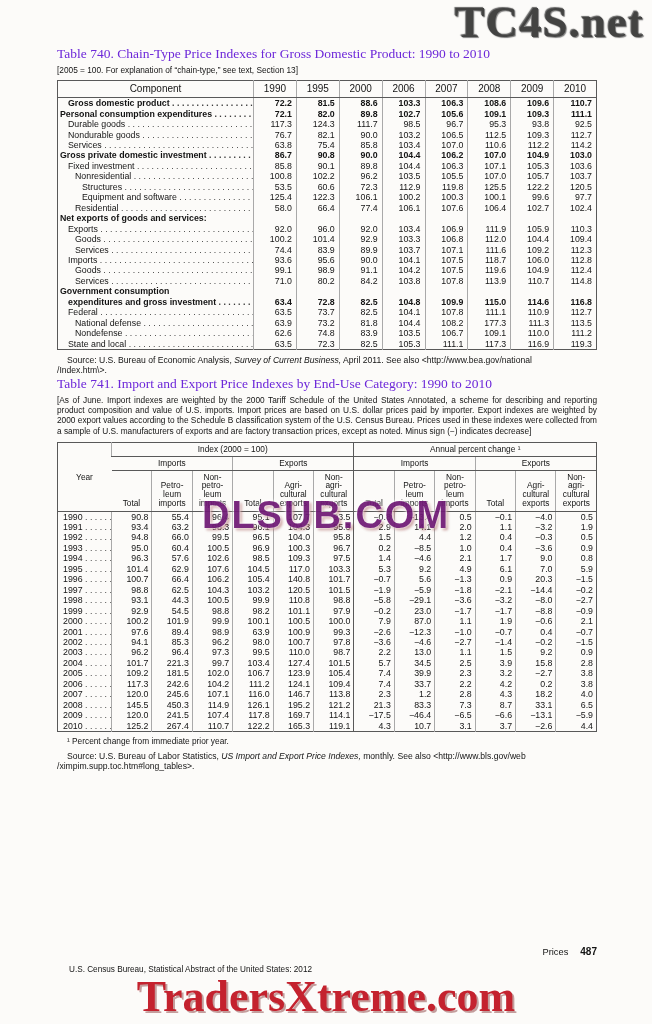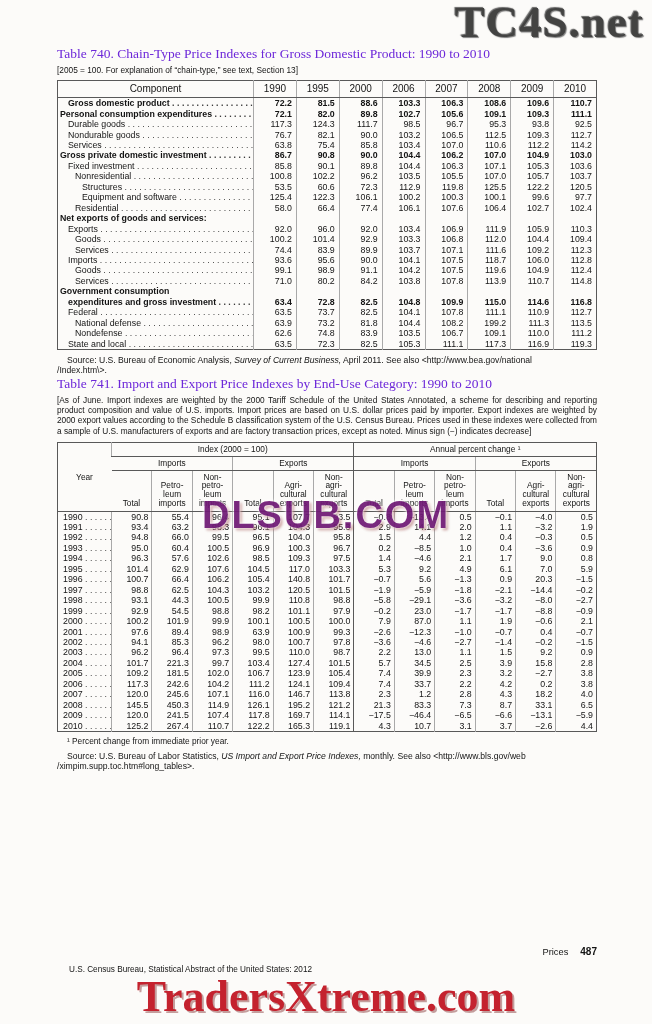--- a/index.html
+++ b/index.html
@@ -324,21 +324,21 @@
             <td class="num">110.9</td>
             <td class="num">112.7</td>
           </tr>
           <tr>
             <td class="lbl ind2"><span class="txt">National defense</span><span class="dots"> . . . . . . . . . . . . . . . . . . . . . . . . . . . . . . . . . . . . . . . . . . . . . . . . . . . . . . . . . . . . . . . . . . . . . .</span></td>
             <td class="num">63.9</td>
             <td class="num">73.2</td>
             <td class="num">81.8</td>
             <td class="num">104.4</td>
             <td class="num">108.2</td>
-            <td class="num">199.2</td>
+            <td class="num">177.3</td>
             <td class="num">111.3</td>
             <td class="num">113.5</td>
           </tr>
           <tr>
             <td class="lbl ind2"><span class="txt">Nondefense</span><span class="dots"> . . . . . . . . . . . . . . . . . . . . . . . . . . . . . . . . . . . . . . . . . . . . . . . . . . . . . . . . . . . . . . . . . . . . . .</span></td>
             <td class="num">62.6</td>
             <td class="num">74.8</td>
             <td class="num">83.9</td>
             <td class="num">103.5</td>
             <td class="num">106.7</td>

